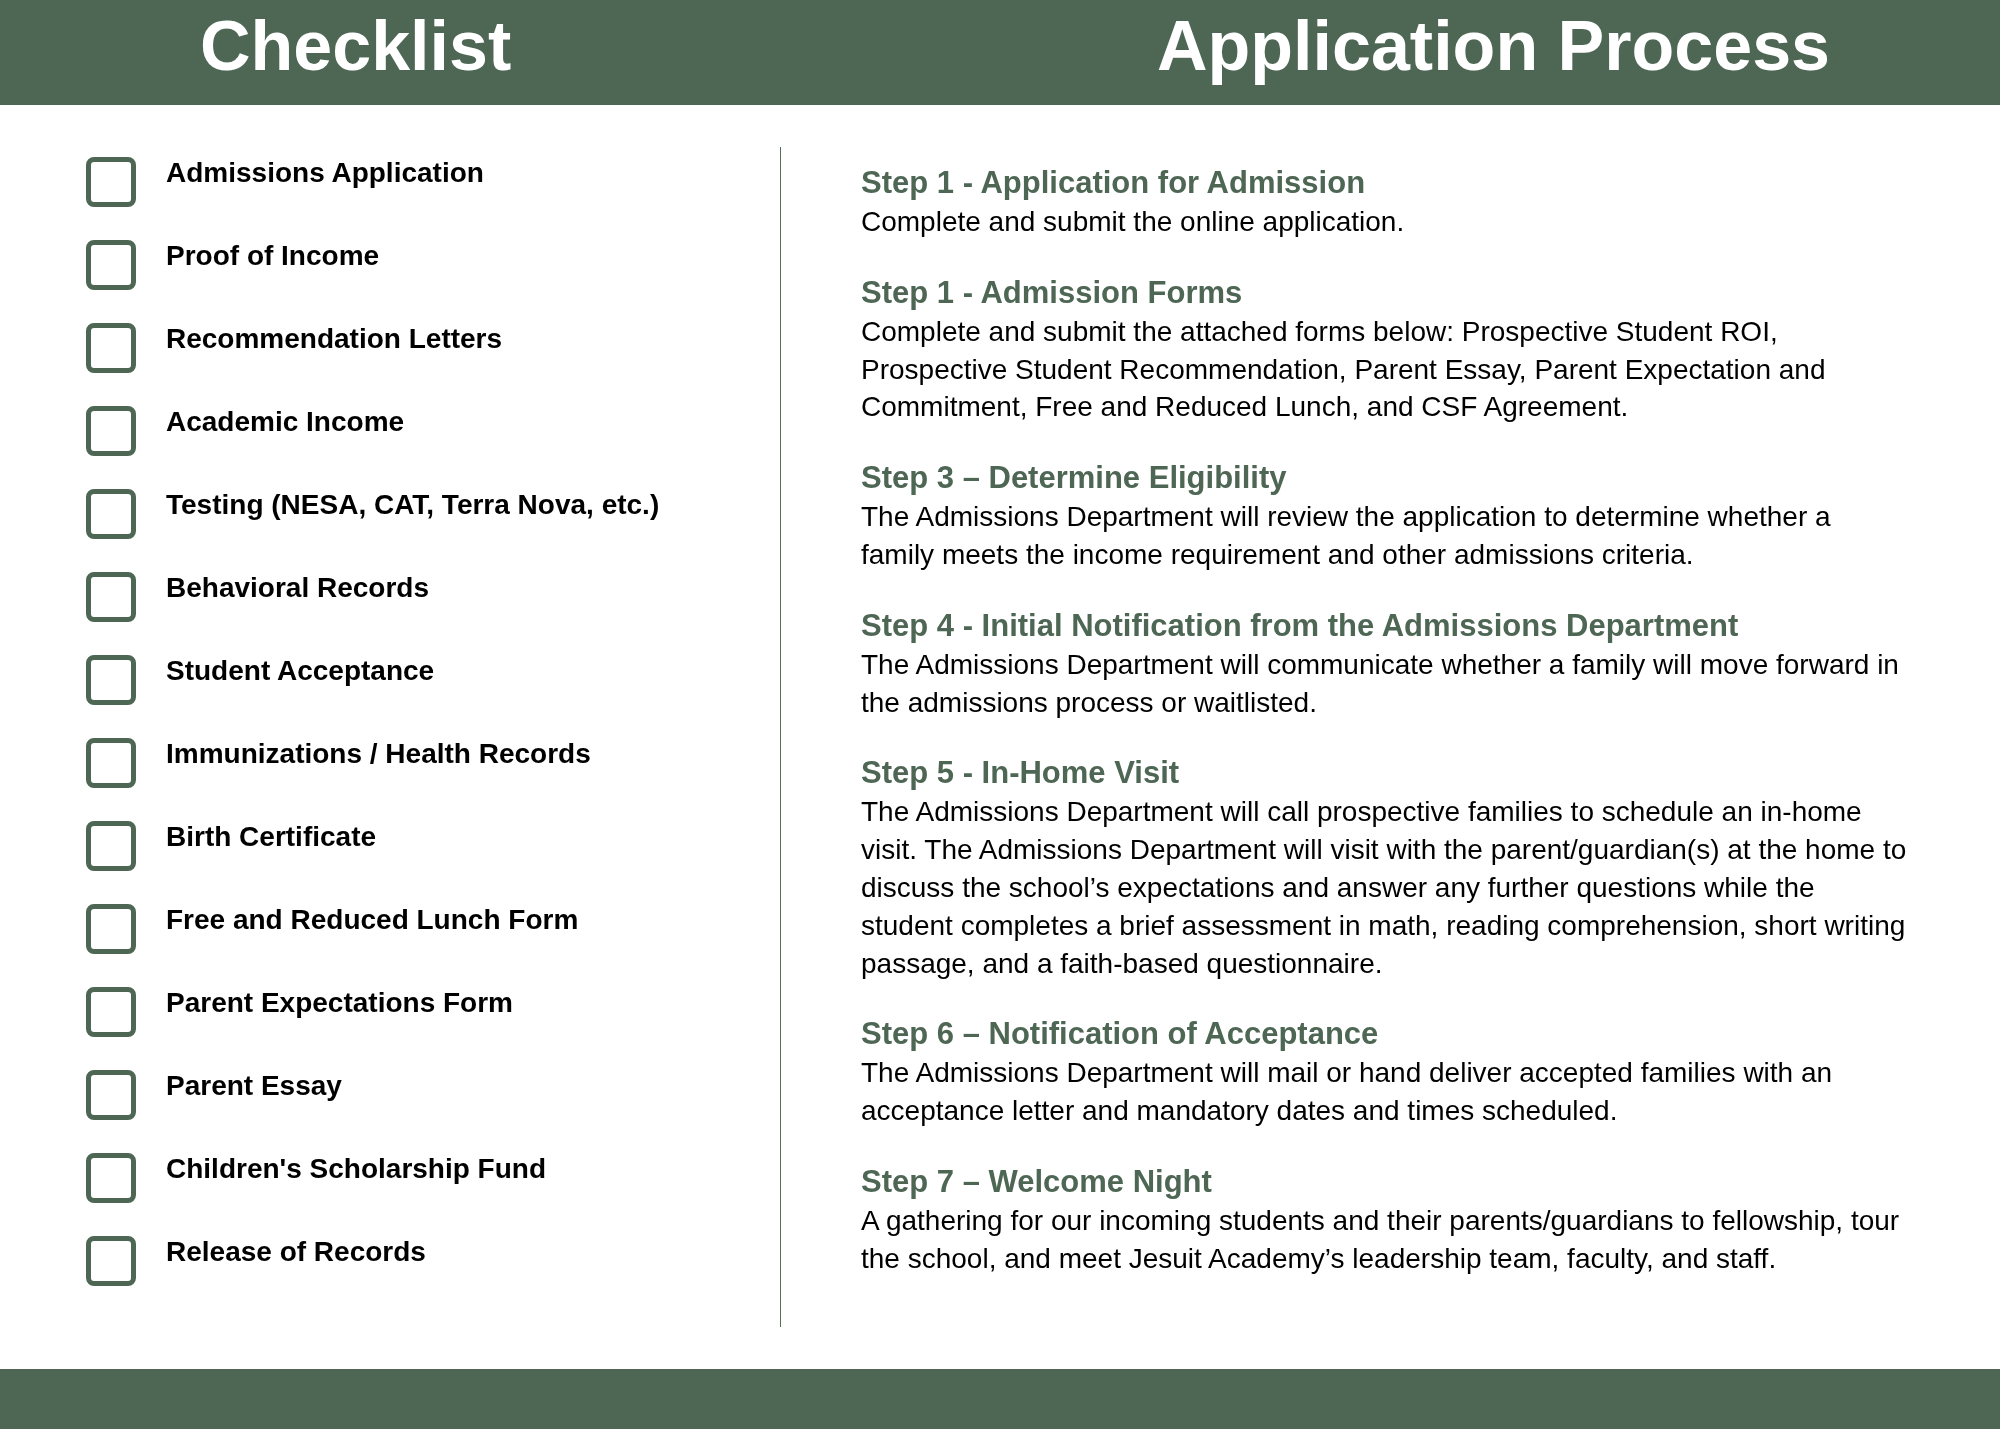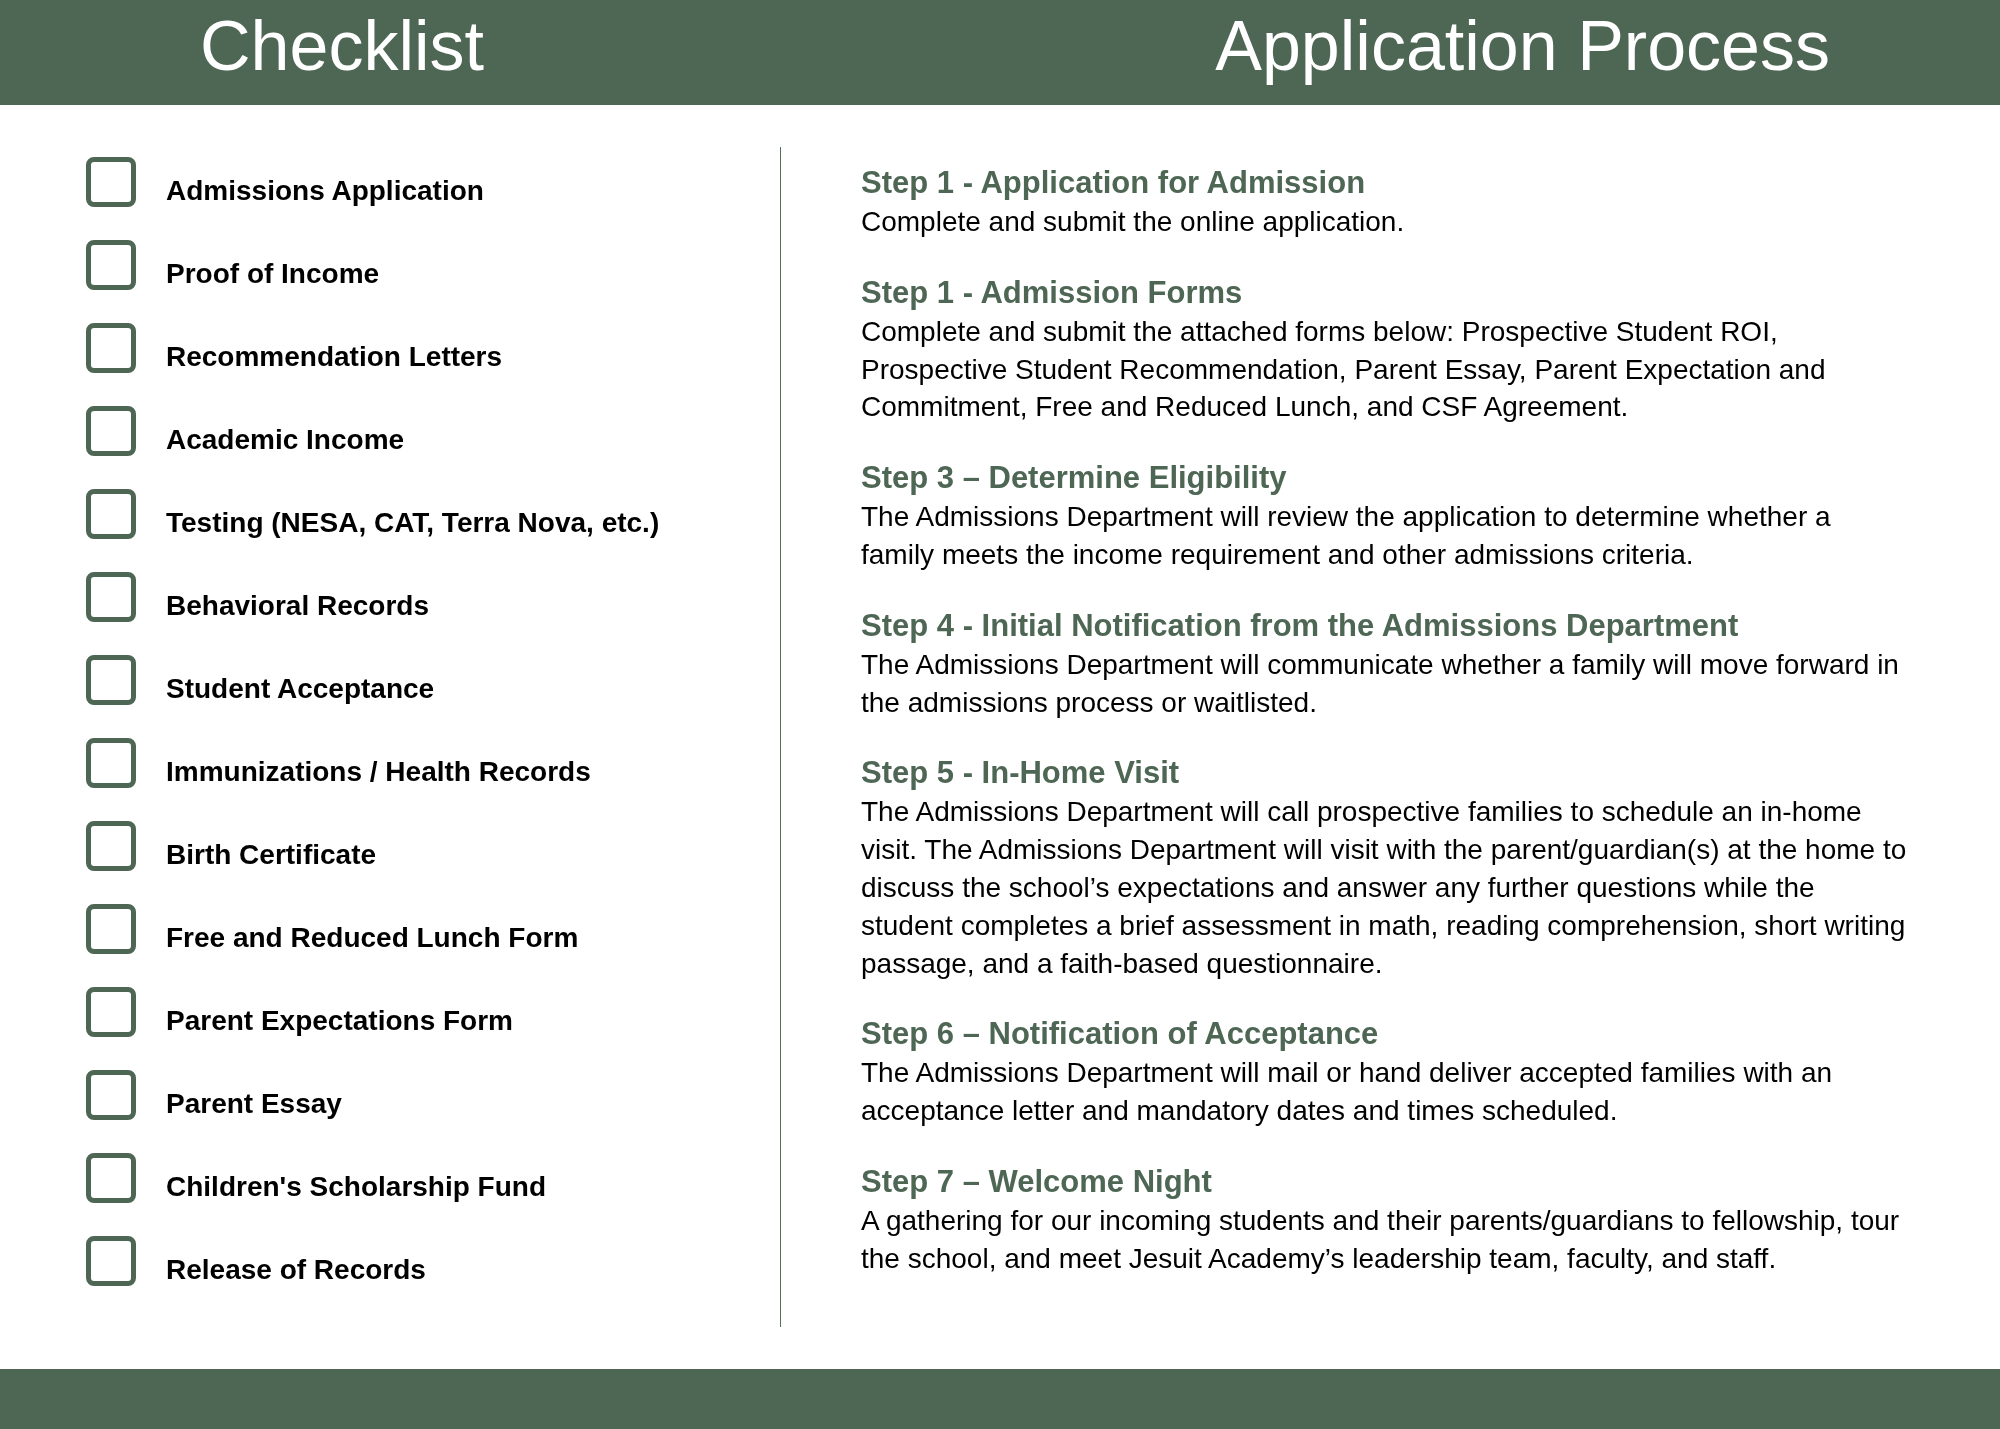--- a/index.html
+++ b/index.html
@@ -14,21 +14,21 @@
   .header {
     background: #4e6654;
     height: 105px;
     width: 100%;
     display: flex;
     align-items: flex-start;
     padding-top: 6px;
   }
   .header-left, .header-right {
     color: #fff;
-    font-weight: 400;
+    font-weight: 700;
     font-size: 70px;
     letter-spacing: 0px;
   }
   .header-left { margin-left: 200px; }
   .header-right { margin-left: auto; margin-right: 170px; }
   .content {
     display: flex;
     padding: 42px 80px 0 80px;
   }
   .checklist-col {
@@ -44,21 +44,21 @@
     min-height: 1180px;
   }
   .process-col {
     flex: 1;
     padding-top: 18px;
     padding-left: 40px;
     padding-right: 10px;
   }
   .check-item {
     display: flex;
-    align-items: flex-end;
+    align-items: flex-start;
     margin-bottom: 33px;
   }
   .checkbox {
     width: 50px;
     height: 50px;
     border: 5px solid #4e6654;
     border-radius: 8px;
     flex: 0 0 auto;
   }
   .check-label {

